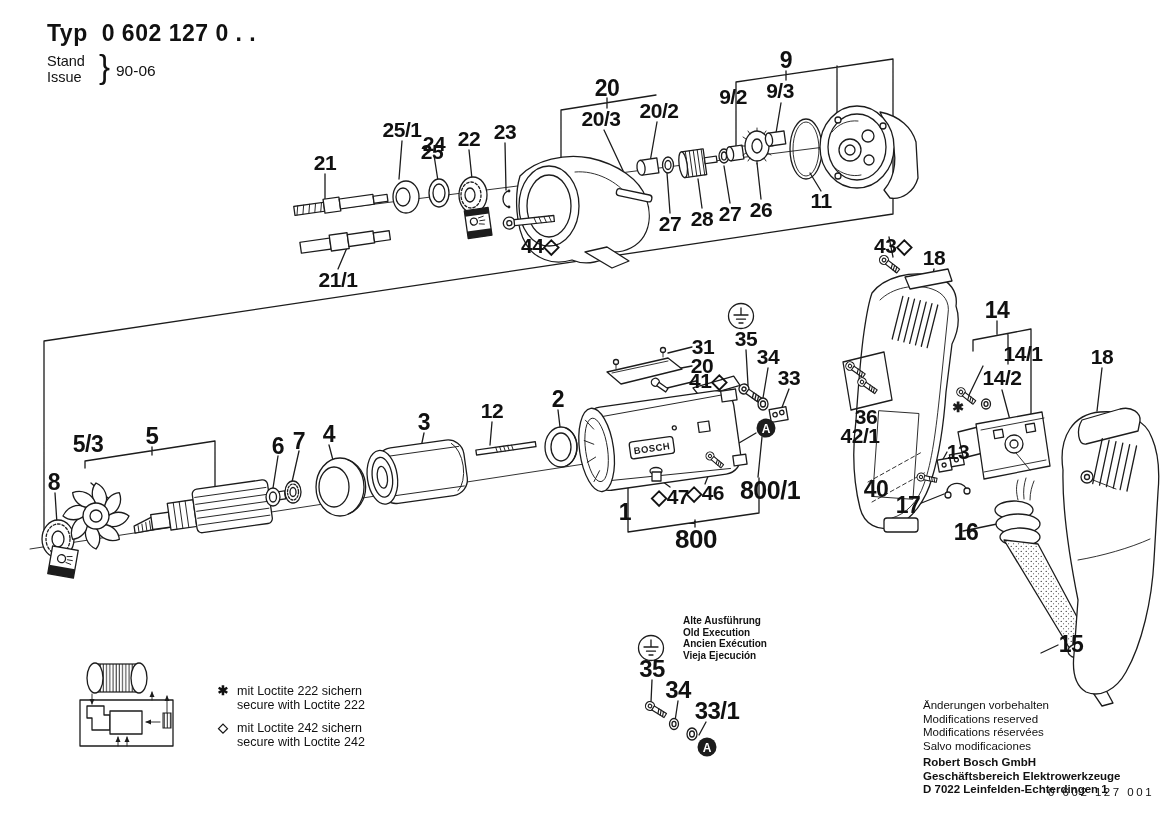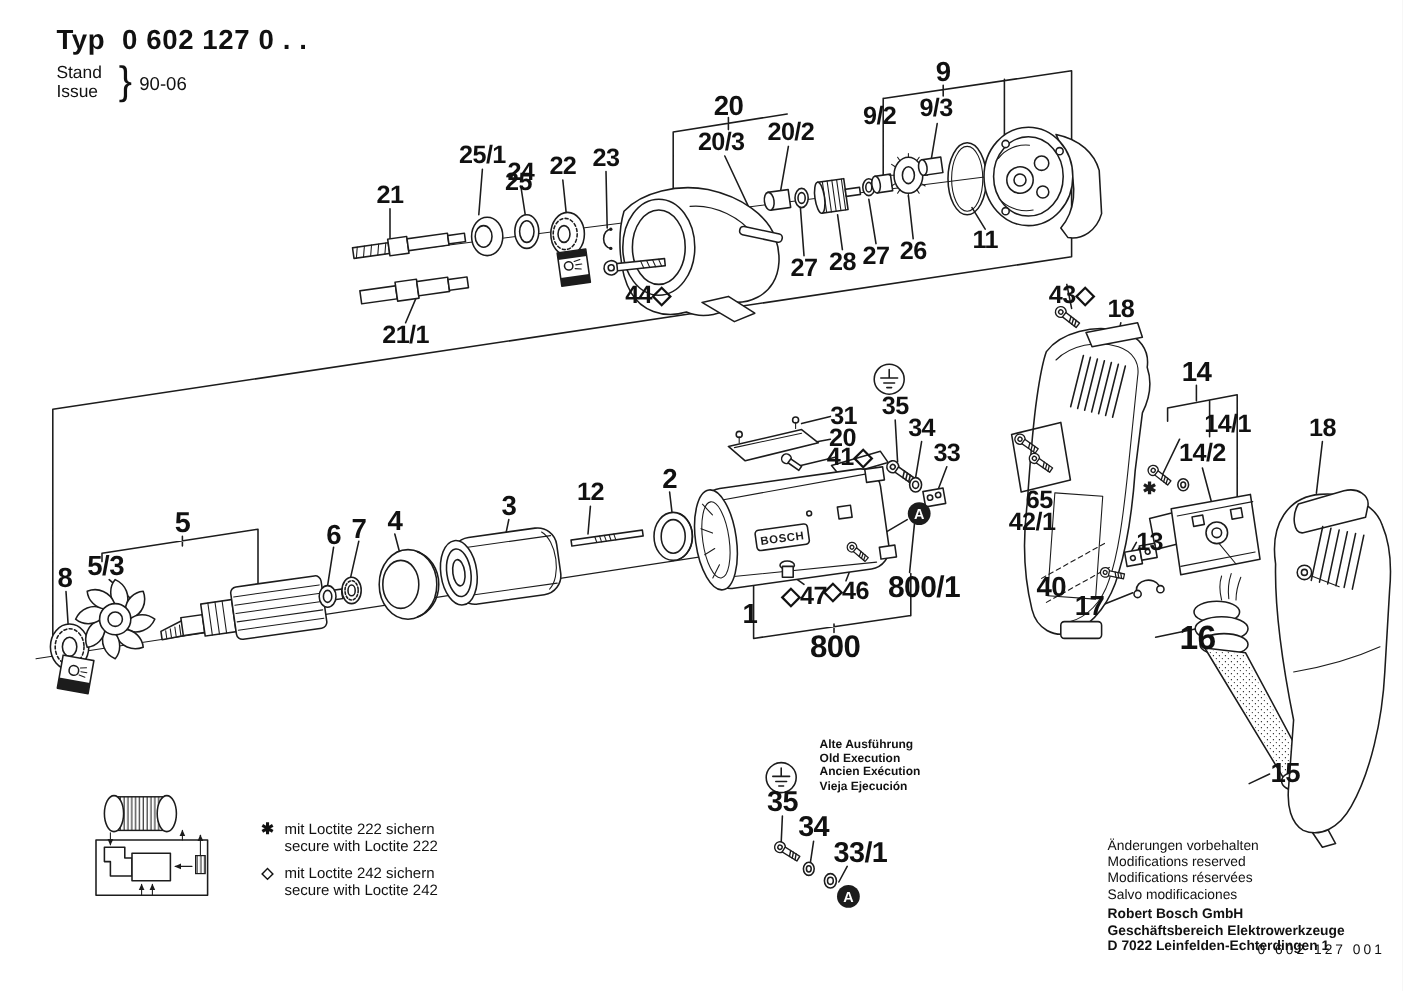--- a/index.html
+++ b/index.html
@@ -441,29 +441,29 @@
       <div class="plabel" style="left: 997px; top: 310px; font-size: 23px;">14</div>
       <div class="plabel" style="left: 983px; top: 354px; margin-left: 40px;">14/1</div>
       <div class="plabel" style="left: 1002px; top: 378px;">14/2</div>
       <div class="plabel" style="left: 1102px; top: 357px;">18</div>
       <div class="plabel" style="left: 746px; top: 339px;">35</div>
       <div class="plabel" style="left: 768px; top: 357px;">34</div>
       <div class="plabel" style="left: 789px; top: 378px;">33</div>
       <div class="plabel" style="left: 703px; top: 347px;">31</div>
       <div class="plabel" style="left: 702px; top: 366px;">20</div>
       <div class="plabel" style="left: 708px; top: 381px;">41◇</div>
-      <div class="plabel" style="left: 866px; top: 417px;">65</div>
+      <div class="plabel" style="left: 866px; top: 417px;">36</div>
       <div class="plabel" style="left: 860px; top: 436px;">42/1</div>
       <div class="plabel" style="left: 958px; top: 452px;">13</div>
       <div class="plabel" style="left: 876px; top: 489px; font-size: 23px;">40</div>
       <div class="plabel" style="left: 908px; top: 505px; font-size: 23px;">17</div>
-      <div class="plabel" style="left: 998px; top: 532px; font-size: 28px;">16</div>
+      <div class="plabel" style="left: 966px; top: 532px; font-size: 23px;">16</div>
       <div class="plabel" style="left: 1071px; top: 644px; font-size: 23px;">15</div>
       <div class="plabel" style="left: 152px; top: 436px; font-size: 24px;">5</div>
-      <div class="plabel" style="left: 88px; top: 472px; font-size: 23px;">5/3</div>
+      <div class="plabel" style="left: 88px; top: 444px; font-size: 23px;">5/3</div>
       <div class="plabel" style="left: 54px; top: 482px; font-size: 23px;">8</div>
       <div class="plabel" style="left: 278px; top: 446px; font-size: 23px;">6</div>
       <div class="plabel" style="left: 299px; top: 441px; font-size: 23px;">7</div>
       <div class="plabel" style="left: 329px; top: 434px; font-size: 23px;">4</div>
       <div class="plabel" style="left: 424px; top: 422px; font-size: 23px;">3</div>
       <div class="plabel" style="left: 492px; top: 411px;">12</div>
       <div class="plabel" style="left: 558px; top: 399px; font-size: 23px;">2</div>
       <div class="plabel" style="left: 625px; top: 512px; font-size: 23px;">1</div>
       <div class="plabel" style="left: 670px; top: 497px;">◇47</div>
       <div class="plabel" style="left: 705px; top: 493px;">◇46</div>

